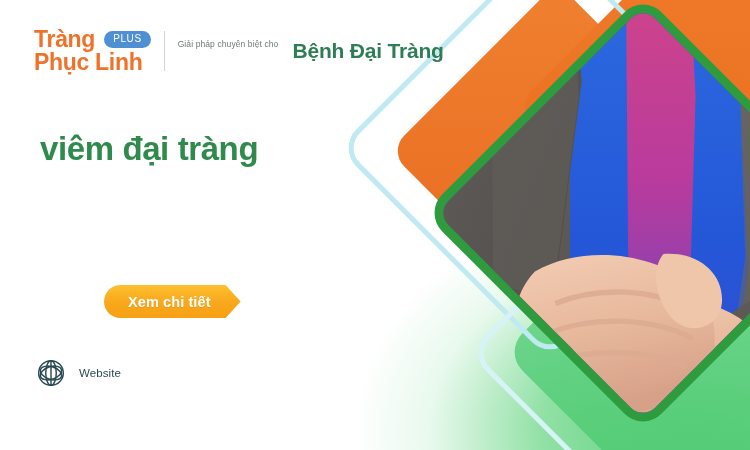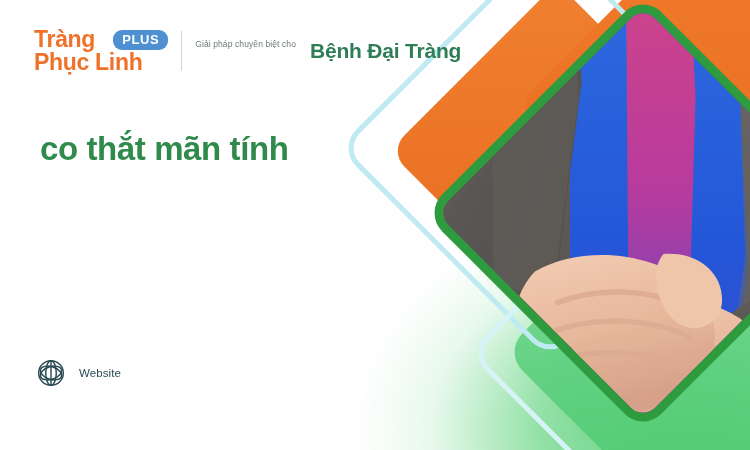--- a/index.html
+++ b/index.html
@@ -54,26 +54,26 @@
   .photo-inner {
     position:absolute; left:-50%; top:-50%; width:200%; height:200%;
     transform:rotate(-45deg);
     display:block;
   }
   .photo-svg { position:absolute; left:0; top:0; width:100%; height:100%; }
 
   
   .logo { position:absolute; left:34px; top:28px; display:flex; align-items:center; gap:11px; }
   .logo-mark { display:flex; flex-direction:column; line-height:1.02; }
-  .logo-row1 { display:flex; align-items:center; gap:18px; }
+  .logo-row1 { display:flex; align-items:center; gap:9px; }
   .logo-word {
     font-size:23px; font-weight:bold; color:#f0722a; letter-spacing:-.3px;
   }
   .plus-pill {
-    background:#4f90d2; color:#fff; font-size:13px; font-weight:bold;
+    background:#4f90d2; color:#fff; font-size:10px; font-weight:normal;
     padding:3px 9px 3.5px; border-radius:9px; letter-spacing:.6px;
   }
   .logo-div { width:1px; height:40px; background:#cfd6d8; margin:0 2px; }
   .logo-tag { display:flex; flex-direction:row; gap:14px;justify-content:space-between; }
   .tag-small { font-size:8.5px; color:#6b7b74; letter-spacing:.1px; }
   .tag-big { font-size:21px; font-weight:bold; color:#2e7d55; letter-spacing:-.2px; }
 
   
   .headline {
     position:absolute; left:40px; top:128px; width:330px;
@@ -189,23 +189,24 @@
       <span class="logo-word">Phục Linh</span>
     </div>
     <div class="logo-div"></div>
     <div class="logo-tag">
       <span class="tag-small">Giải pháp chuyên biệt cho</span>
       <span class="tag-big">Bệnh Đại Tràng</span>
     </div>
   </div>
 
   <div class="headline">
-    <div>co thắt mãn tính</div>
-  </div>
-
+    <div>viêm đại tràng</div>
+  </div>
+
+  <button class="cta">Xem chi tiết</button>
 
   <div class="website">
     <svg class="globe" viewBox="0 0 40 40">
       <g fill="none" stroke="#2a4a52" stroke-width="1.7">
         <circle cx="20" cy="20" r="14.5"></circle>
         <ellipse cx="20" cy="20" rx="6.2" ry="14.5"></ellipse>
         <ellipse cx="20" cy="20" rx="13" ry="7.4" transform="rotate(-18 20 20)"></ellipse>
         <ellipse cx="20" cy="20" rx="13" ry="7.4" transform="rotate(18 20 20)"></ellipse>
         <line x1="20" y1="5.5" x2="20" y2="34.5"></line>
       </g>

